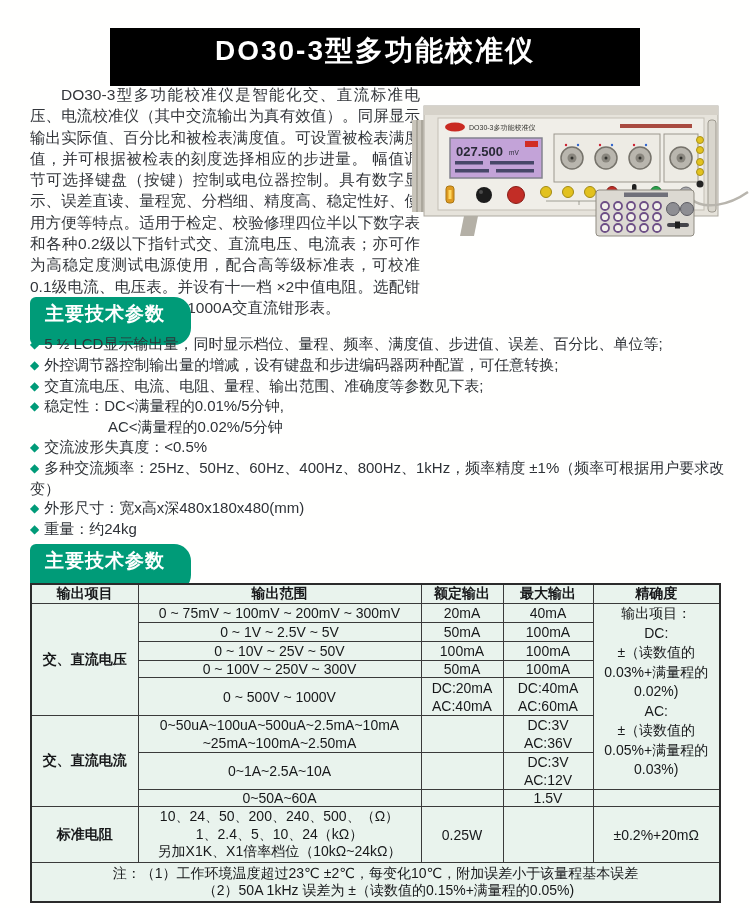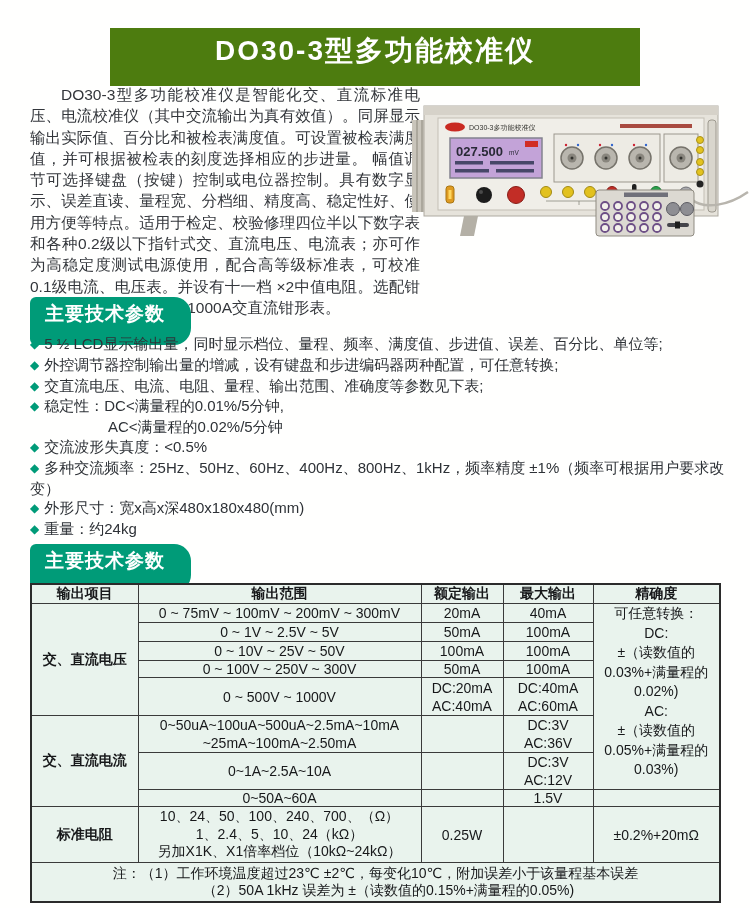--- a/index.html
+++ b/index.html
@@ -3,21 +3,21 @@
 <meta charset="utf-8">
 <style>
   html,body{margin:0;padding:0;}
   body{
     width:750px;height:908px;position:relative;overflow:hidden;
     background:#fffffe;
     font-family:"Liberation Sans","DejaVu Sans",sans-serif;
   }
   .banner{
     position:absolute;left:110px;top:28px;width:530px;height:58px;
-    background:#4d7c0f;color:#fff;font-size:28px;font-weight:bold;
+    background:#000000;color:#fff;font-size:28px;font-weight:bold;
     text-align:center;line-height:45px;letter-spacing:2px;
   }
   .intro{
     position:absolute;left:30px;top:84px;width:390px;
     font-size:15.5px;line-height:21.3px;color:#33363b;
     text-align:justify;text-indent:2em;
   }
   .badge{
     position:absolute;height:48px;line-height:33px;
     background:#009b78;color:#fff;font-weight:bold;font-size:19px;
@@ -216,21 +216,21 @@
     <th>额定输出</th>
     <th>最大输出</th>
     <th>精确度</th>
   </tr>
   <tr class="r-v">
     <td class="grp" rowspan="5">交、直流电压</td>
     <td>0 ~ 75mV ~ 100mV ~ 200mV ~ 300mV</td>
     <td>20mA</td>
     <td>40mA</td>
     <td class="acc-cell" rowspan="7">
-      <div>可任意转换：</div>
+      <div>输出项目：</div>
       <div>DC:</div>
       <div>±（读数值的0.03%+满量程的0.02%)</div>
       <div>AC:</div>
       <div>±（读数值的0.05%+满量程的0.03%)</div>
     </td>
   </tr>
   <tr class="r-v">
     <td>0 ~ 1V ~ 2.5V ~ 5V</td>
     <td>50mA</td>
     <td>100mA</td>
@@ -278,21 +278,21 @@
   </tr>
   <tr class="r-c3">
     <td>0~50A~60A</td>
     <td></td>
     <td>1.5V</td>
     <td></td>
   </tr>
   <tr class="r-res">
     <td class="grp">标准电阻</td>
     <td class="res-range">
-      <div>10、24、50、100、240、700、（Ω）</div>
+      <div>10、24、50、200、240、500、（Ω）</div>
       <div>1、2.4、5、10、24（kΩ）</div>
       <div>另加X1K、X1倍率档位（10kΩ~24kΩ）</div>
     </td>
     <td>0.25W</td>
     <td></td>
     <td>±0.2%+20mΩ</td>
   </tr>
   <tr class="r-note">
     <td class="notes-cell" colspan="5">
       <div>注：（1）工作环境温度超过23℃ ±2℃，每变化10℃，附加误差小于该量程基本误差</div>

